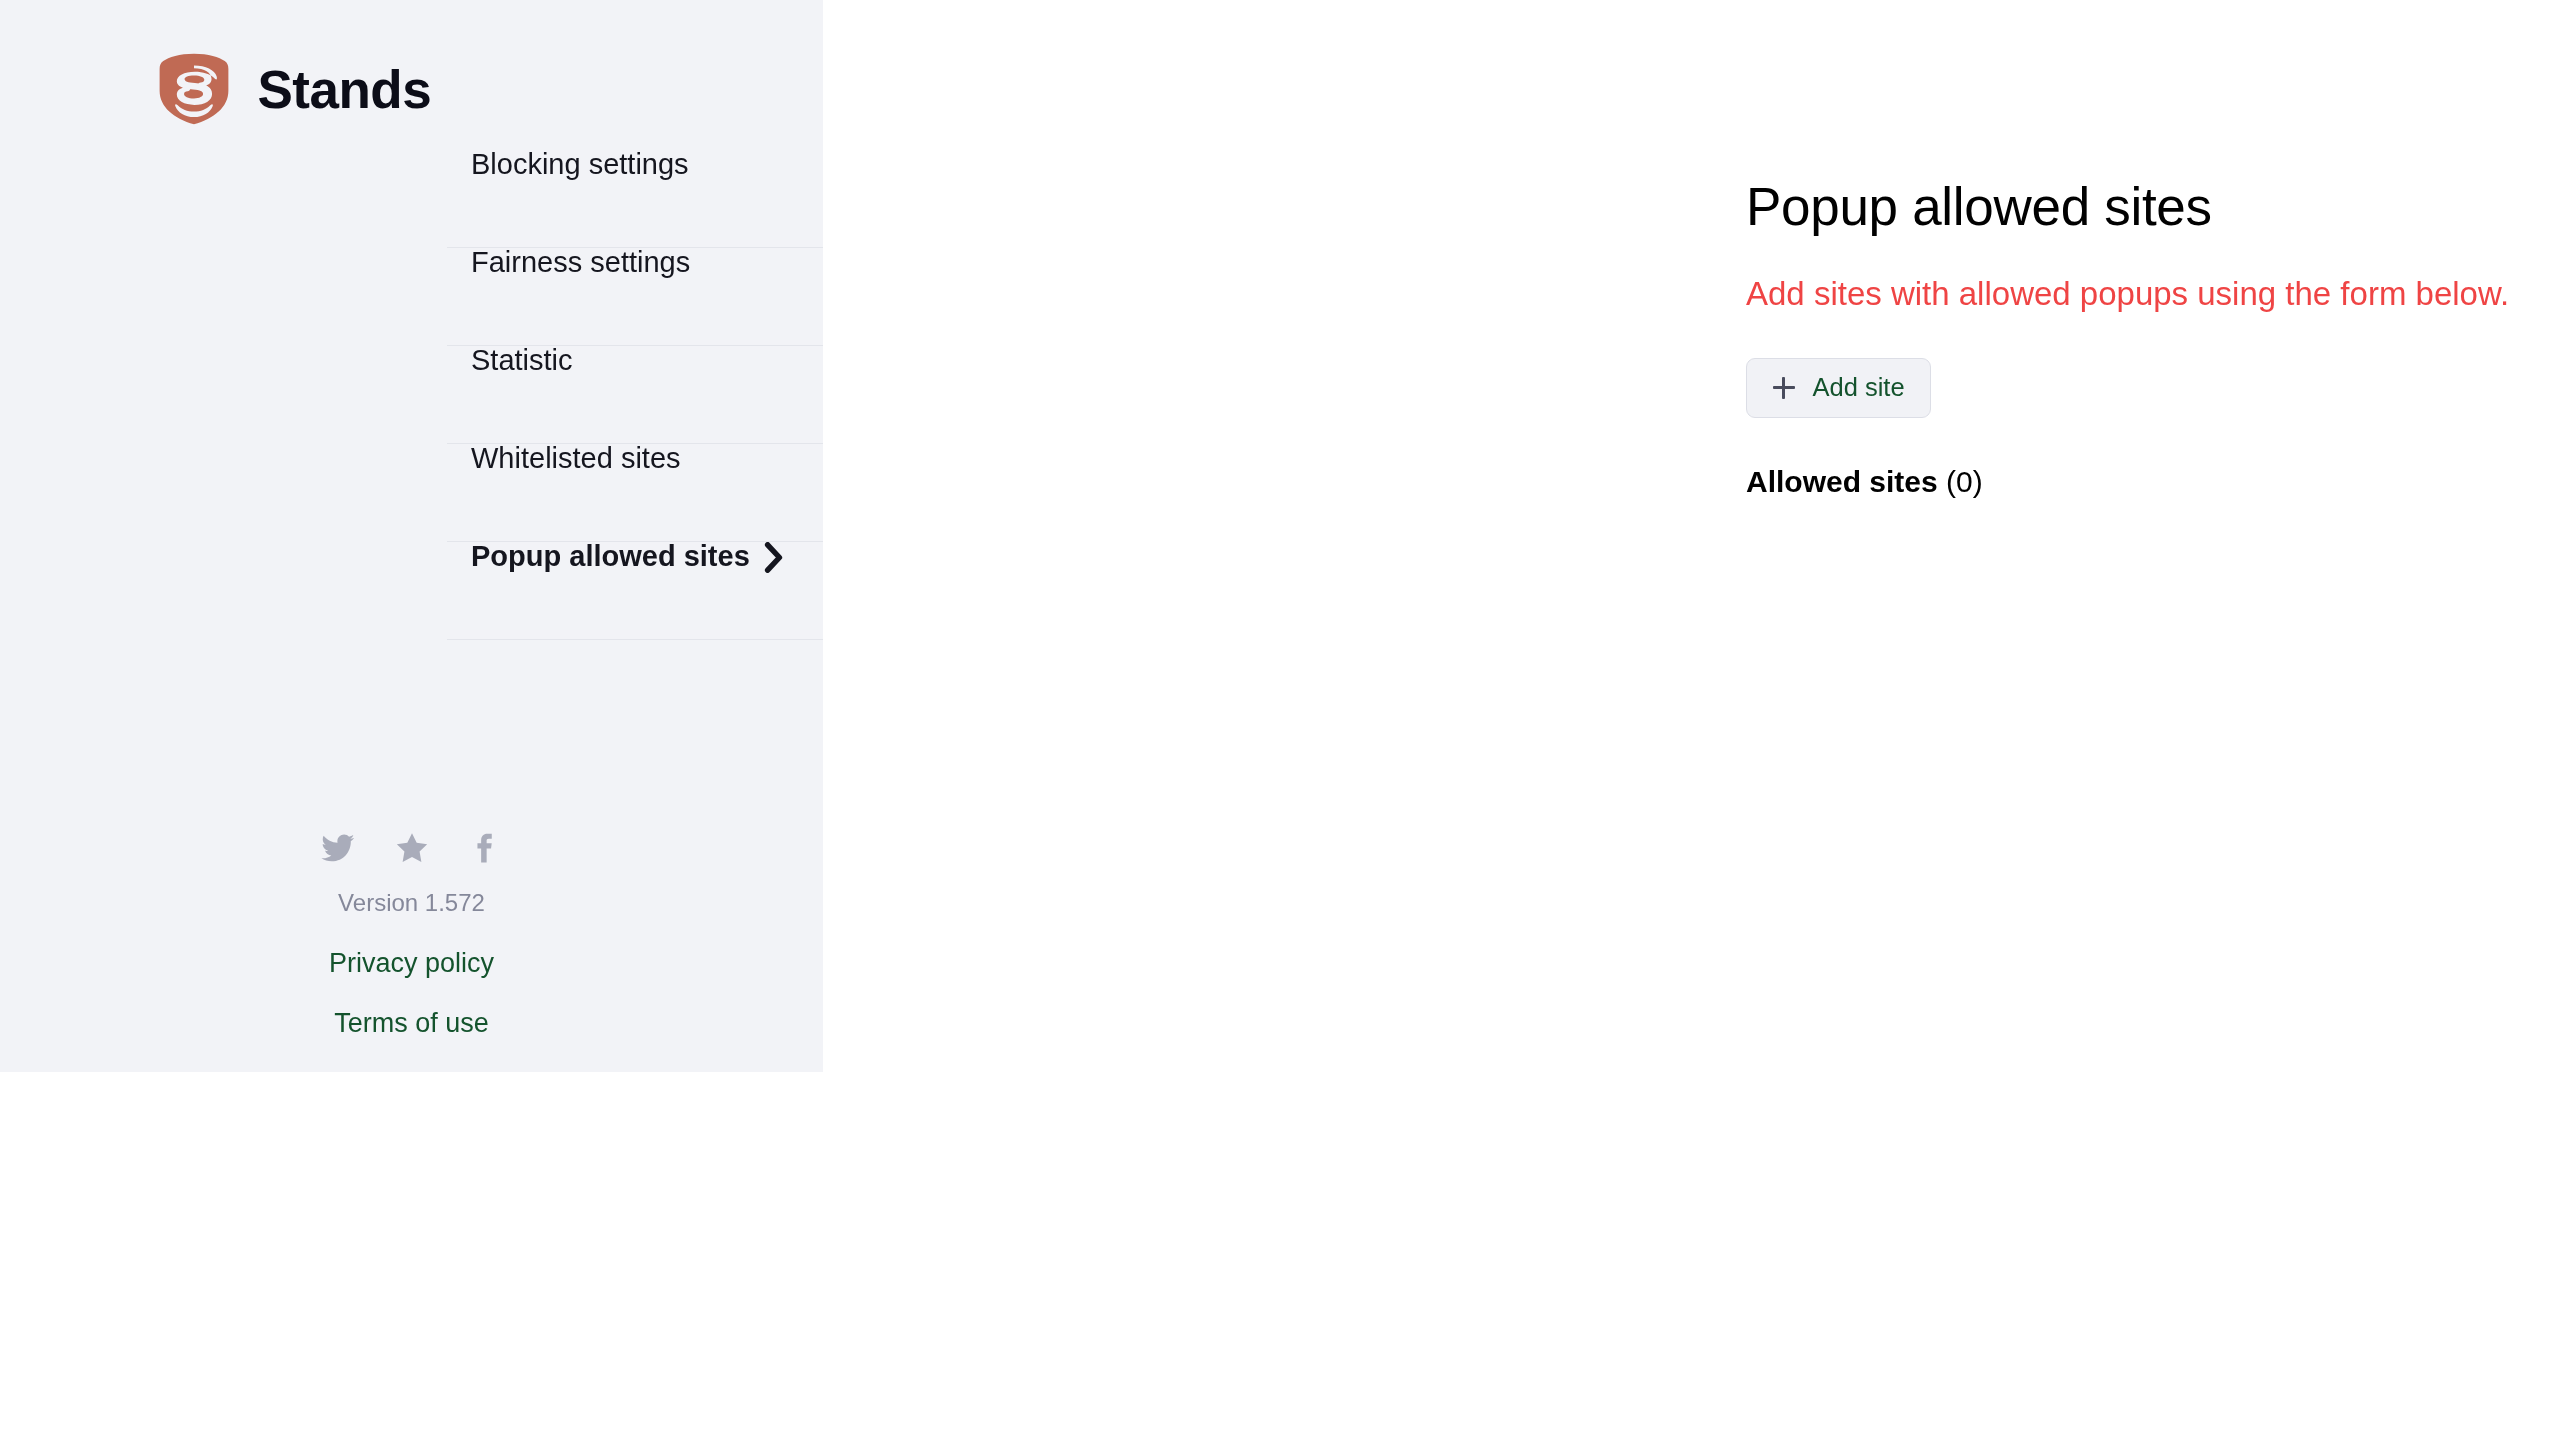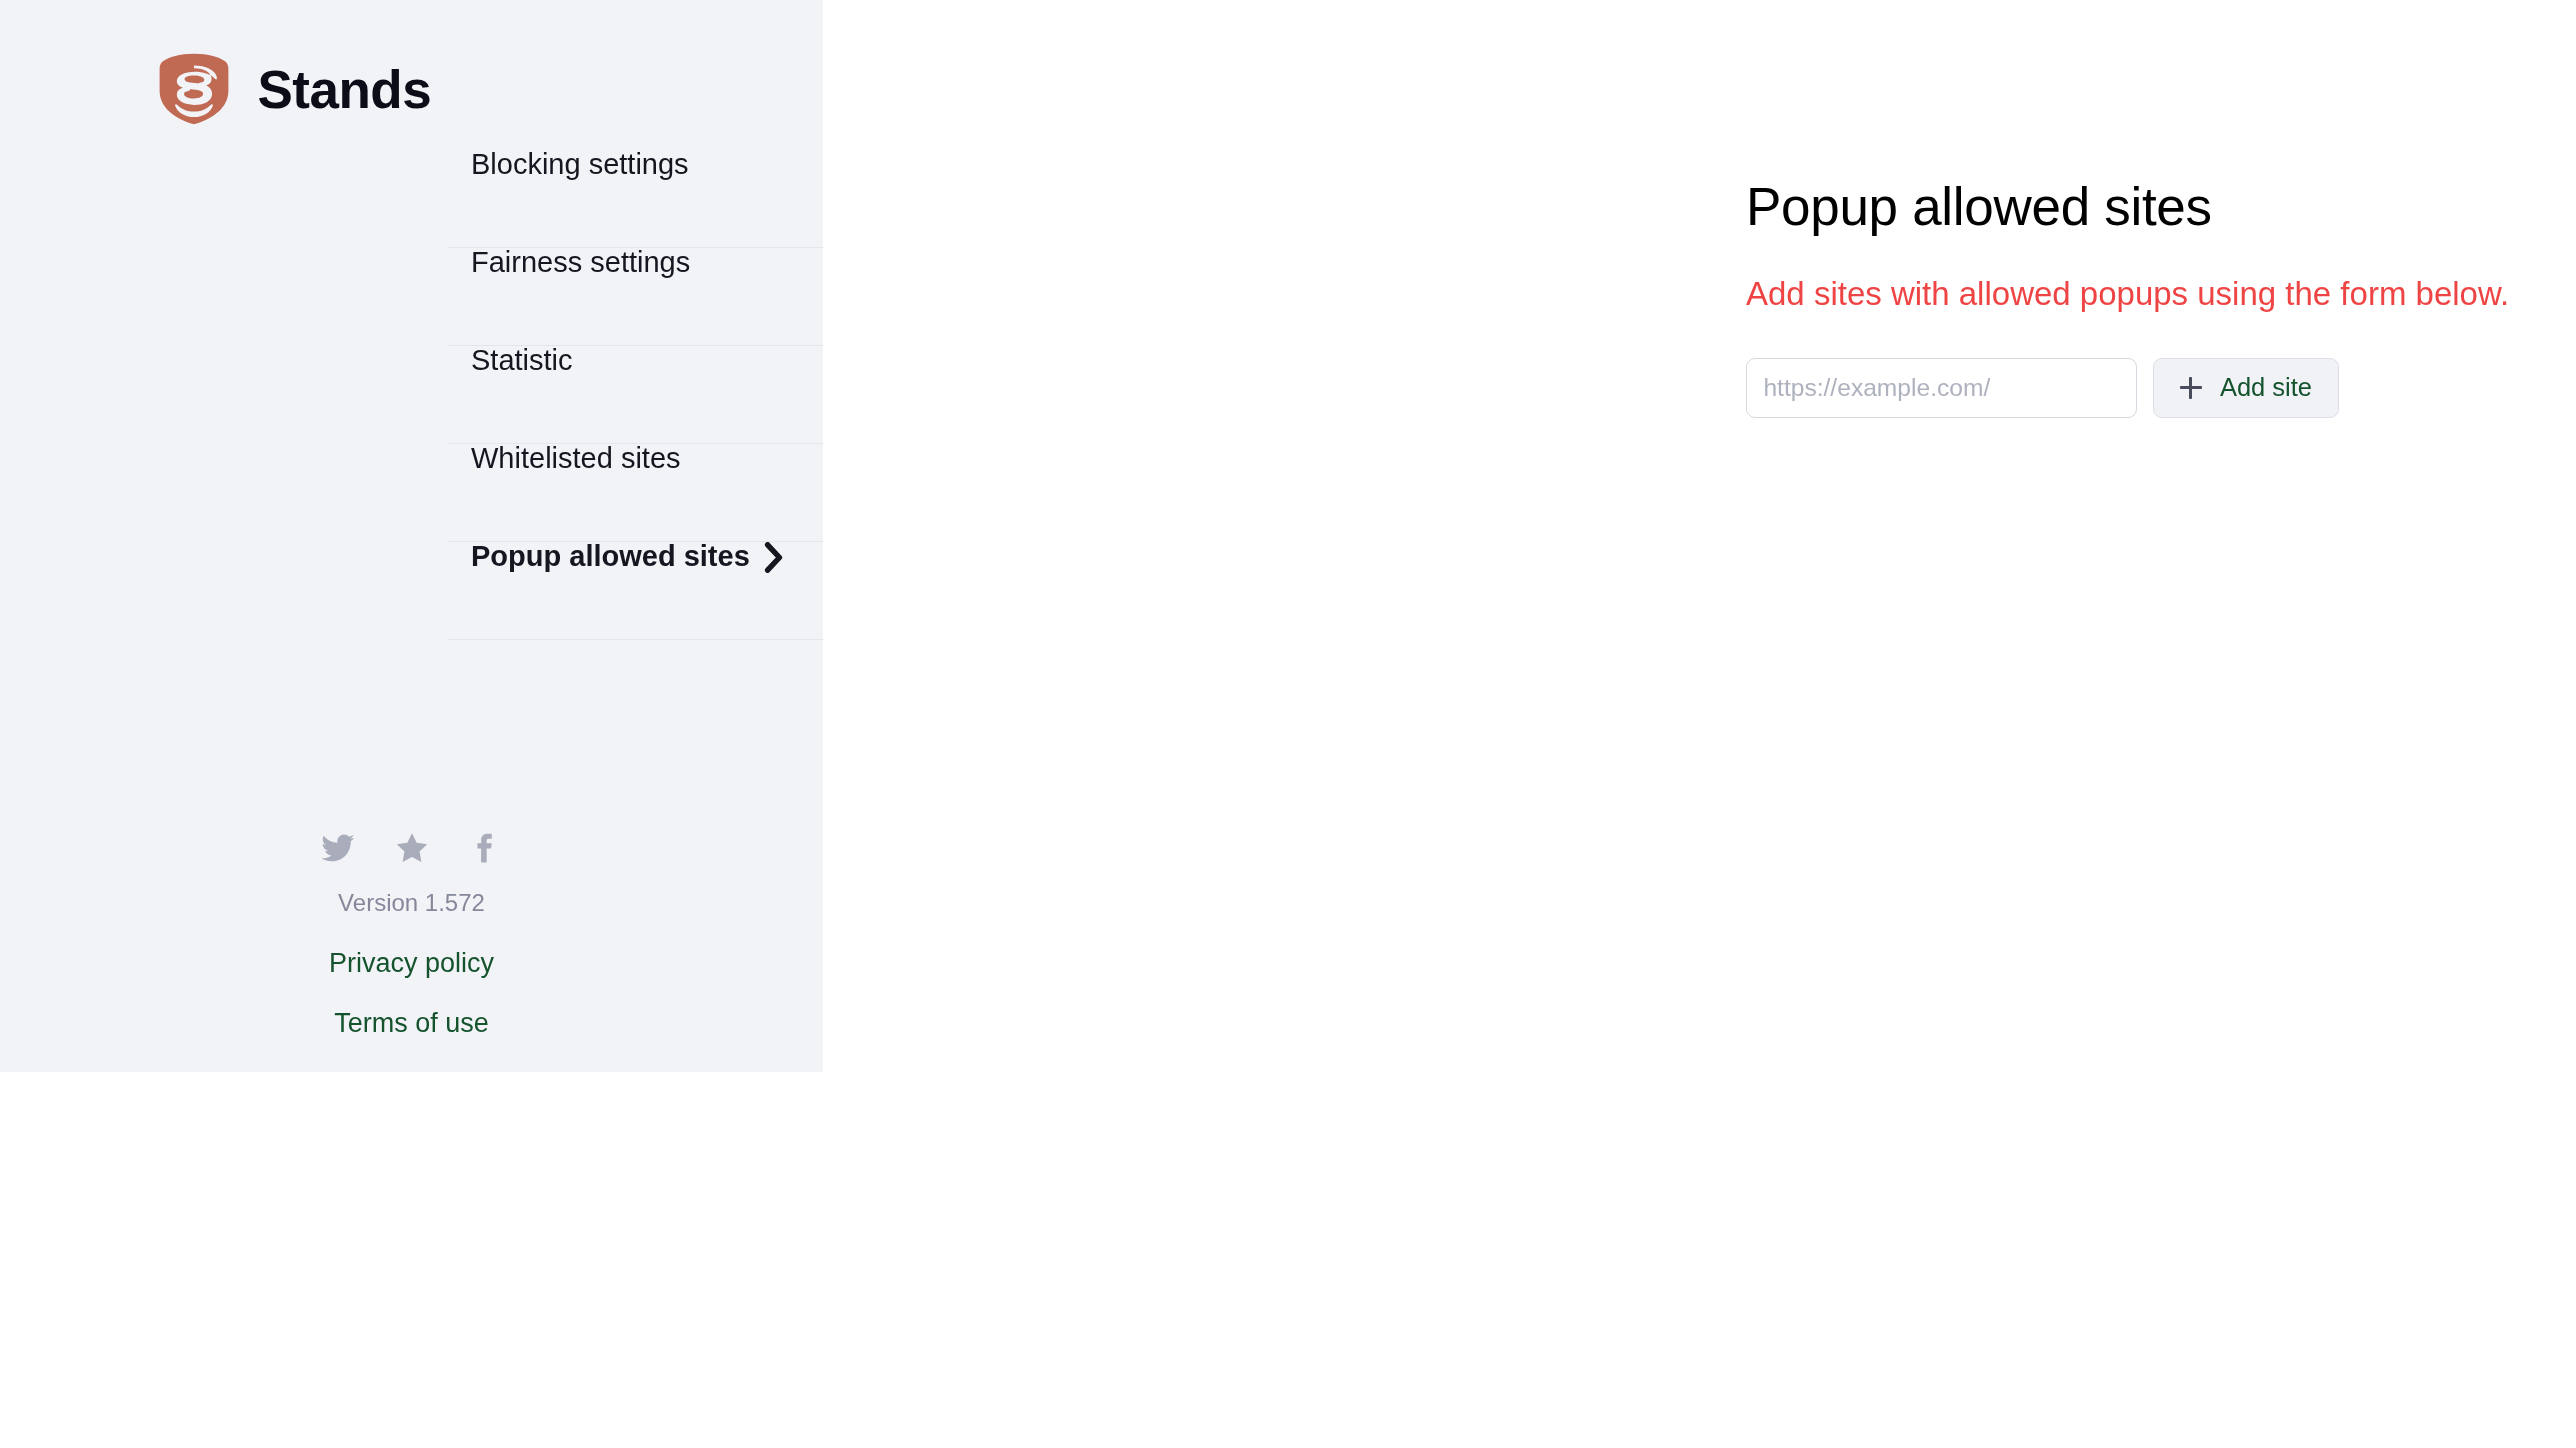--- a/index.html
+++ b/index.html
@@ -289,26 +289,28 @@
     </div>
 
   </aside>
 
   <main class="main">
 
     <h1 class="page-title">Popup allowed sites</h1>
     <p class="page-subtitle">Add sites with allowed popups using the form below.</p>
 
     <div class="add-form">
-      <input class="site-input" type="text" placeholder="https://example.com/" style="">
       <button class="add-site-btn">
         <span class="plus-icon"></span>
         <span>Add site</span>
       </button>
     </div>
 
+    <div class="allowed-heading">
+      <span class="strong">Allowed sites</span><span>&nbsp;</span><span class="count">(0)</span>
+    </div>
 
     <div></div>
 
   </main>
 
 </div>
 
 
 </body></html>

